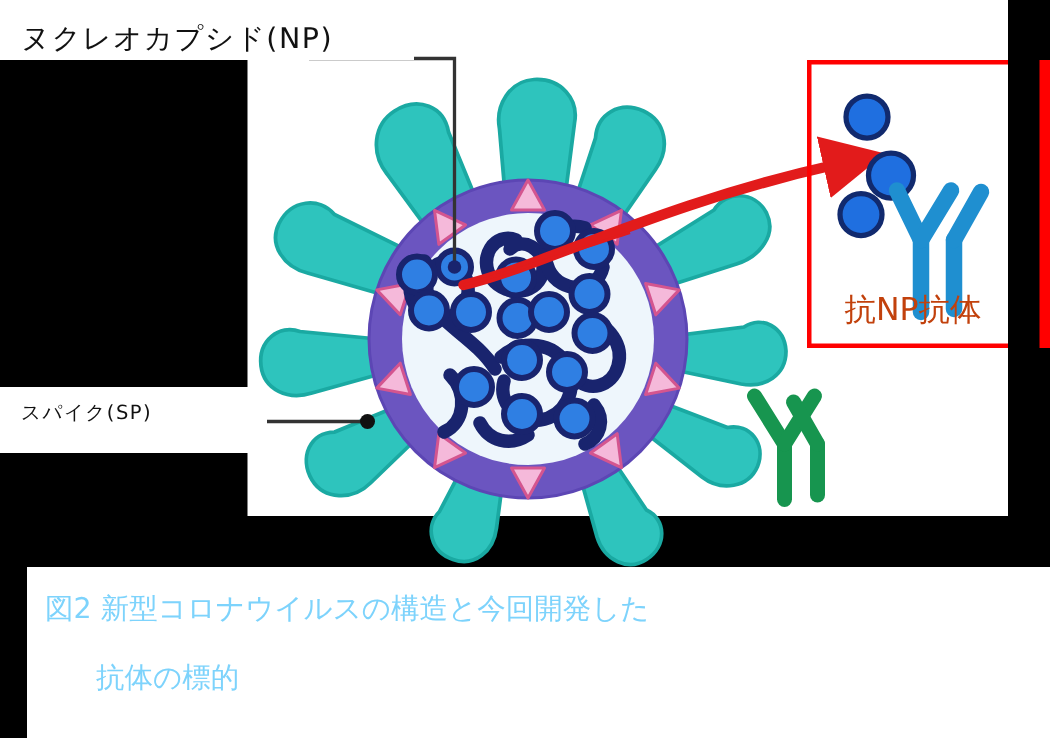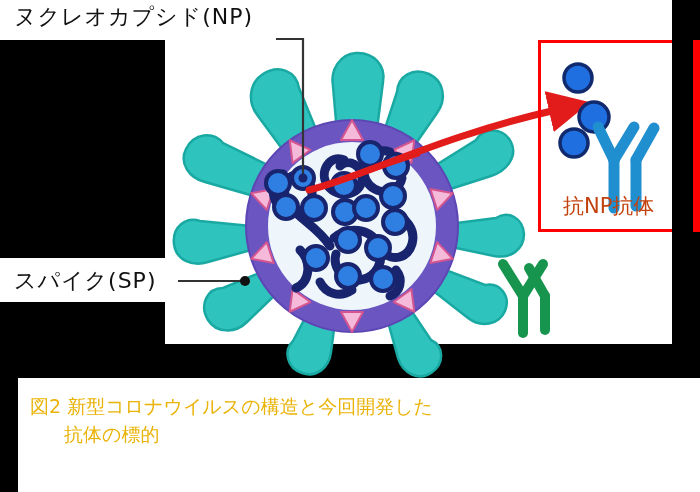--- a/index.html
+++ b/index.html
@@ -52,43 +52,43 @@
 
   
   .label-text {
     position: absolute;
     color: #111111;
     white-space: nowrap;
     font-family: "DejaVu Sans", "Liberation Sans", sans-serif;
   }
   #label-np-text {
     left: 14px;
-    top: 2px;
-    font-size: 22px;
+    top: 13px;
+    font-size: 19px;
     letter-spacing: 1px;
   }
   #label-sp-text {
     left: 14px;
     top: 266px;
-    font-size: 22px;
+    font-size: 13px;
     letter-spacing: 1px;
   }
 
   
   #caption-block {
     position: absolute;
     left: 30px;
     top: 392px;
     width: 600px;
-    color: #eab308;
+    color: #7dd3fc;
     font-size: 19px;
     line-height: 28px;
     font-family: "DejaVu Sans", "Liberation Sans", sans-serif;
   }
-  #caption-line-2 { padding-left: 34px; }
+  #caption-line-2 { padding-left: 34px; margin-top: 18px; }
 
   
   #art {
     position: absolute;
     left: 0;
     top: 0;
     width: 700px;
     height: 492px;
     pointer-events: none;
   }

